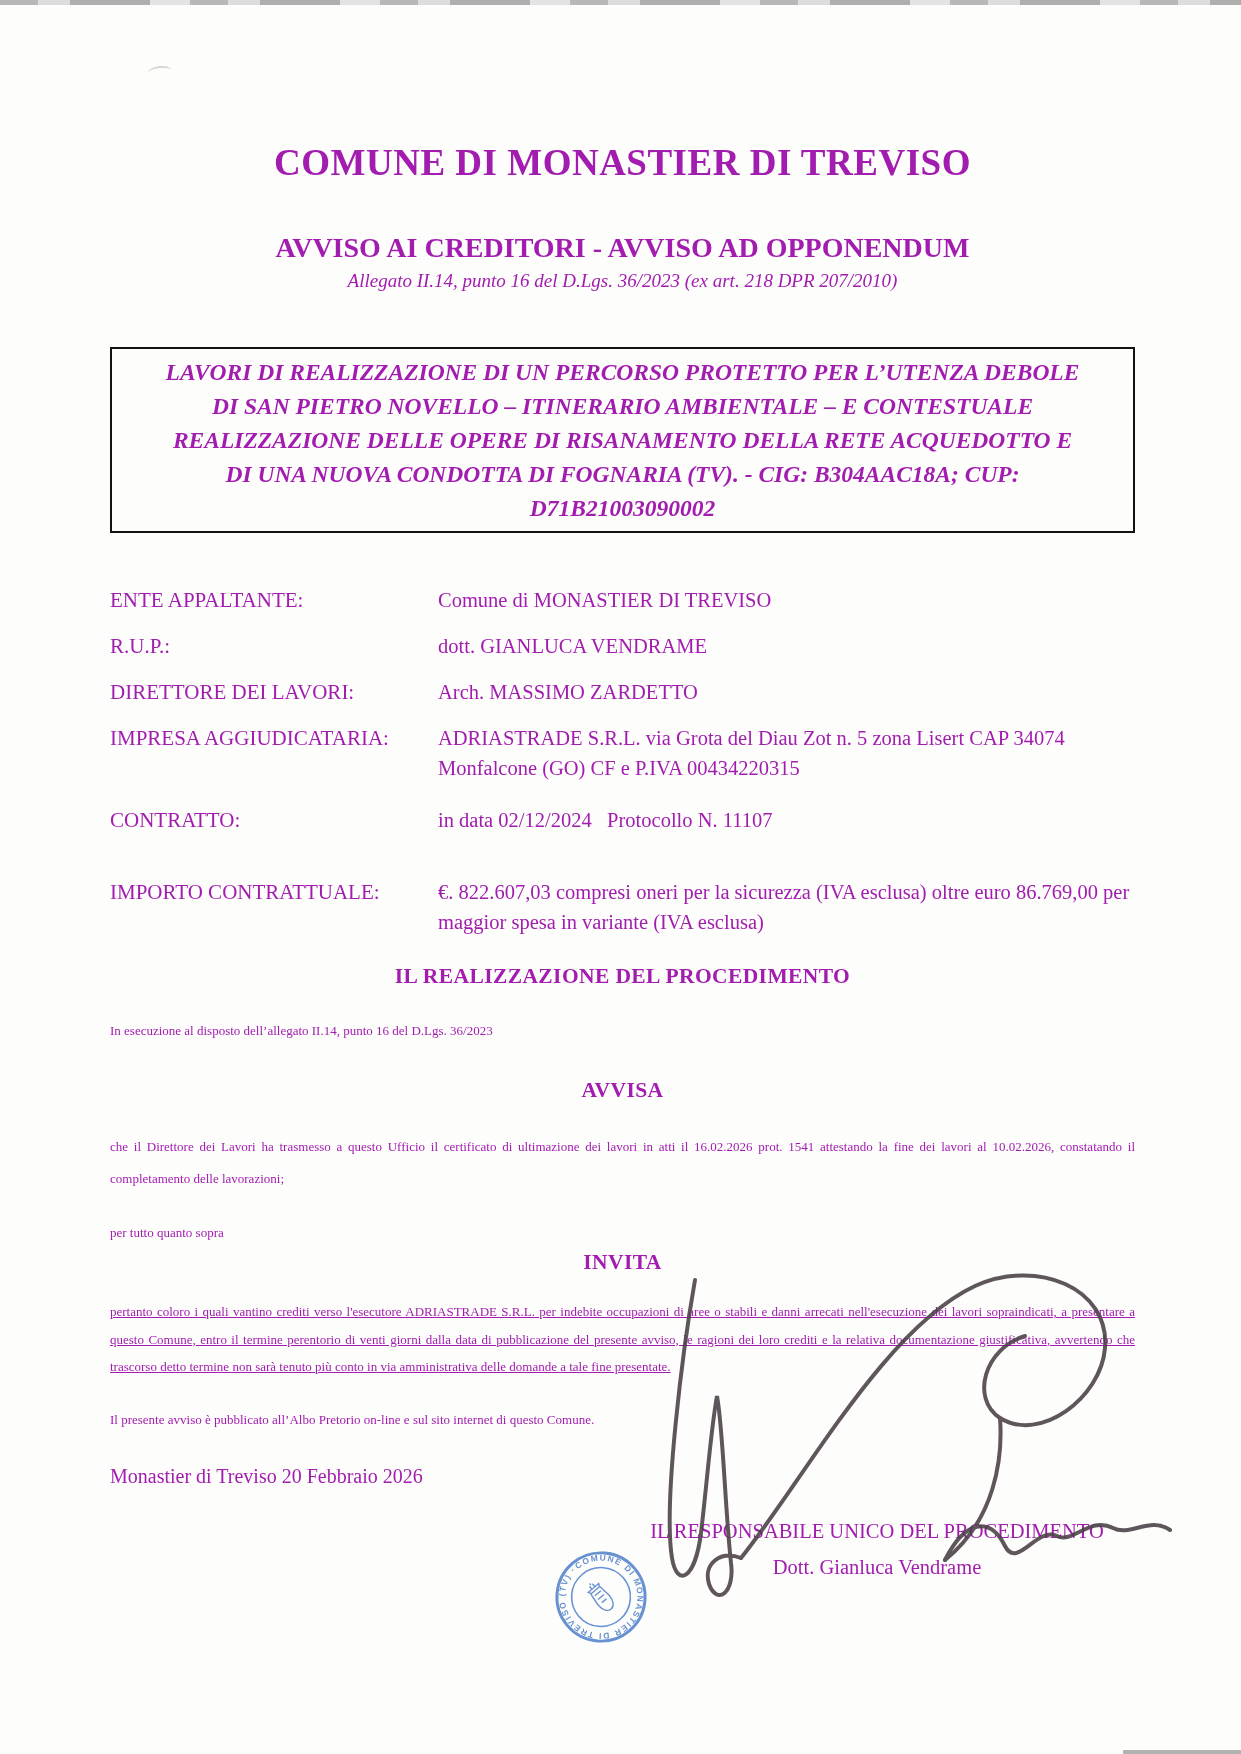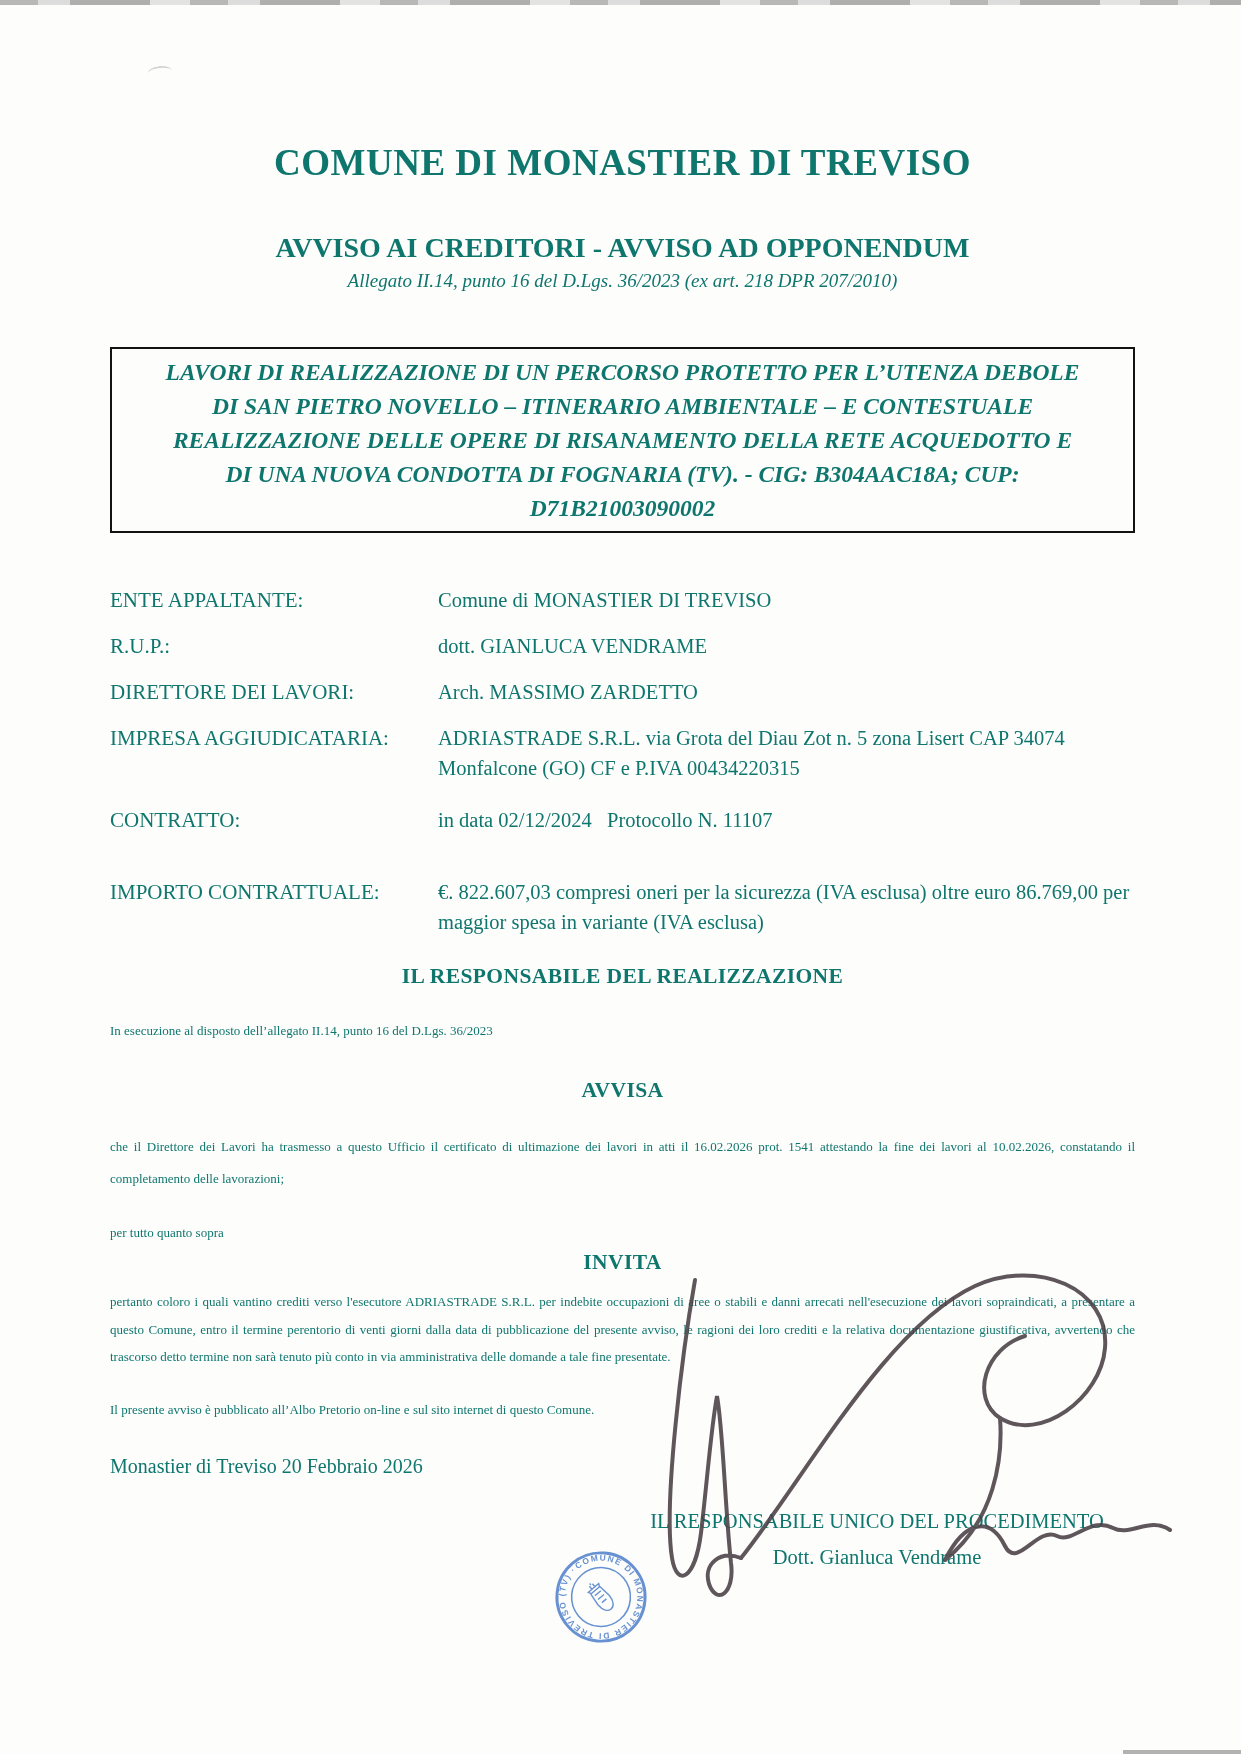--- a/index.html
+++ b/index.html
@@ -1,21 +1,21 @@
 <!DOCTYPE html>
 <html lang="it"><head>
 <meta charset="utf-8">
 <style>
   html,body{margin:0;padding:0;background:#ffffff;}
   .page{
     position:relative;
     width:1241px;height:1754px;
     background:#fdfdfc;
     font-family:"Liberation Serif","DejaVu Serif",serif;
-    color:#0f766e;
+    color:#a21caf;
     overflow:hidden;
   }
   .scan-top{
     position:absolute;top:0;left:0;right:0;height:5px;
     background:repeating-linear-gradient(90deg,
       #9a9a9a 0 38px,#cfcfcf 38px 70px,#8d8d8d 70px 150px,#d8d8d8 150px 190px);
     opacity:.7;
   }
   .scan-bottom{
     position:absolute;bottom:0;right:0;width:118px;height:4px;
@@ -53,21 +53,21 @@
     text-align:center;font-weight:bold;font-size:21.5px;line-height:27px;
     letter-spacing:.4px;margin:0;
   }
   .h-resp{margin-top:26px;}
   .h-avvisa{margin-top:33px;}
   .h-invita{margin-top:3px;}
   .para{font-size:13px;line-height:27px;margin:0;}
   .para1{margin-top:27px;}
   .para2{margin-top:27px;line-height:32px;text-align:justify;}
   .para3{margin-top:24px;}
-  .para4{margin-top:12px;line-height:27.5px;text-align:justify;}
+  .para4{margin-top:22px;line-height:27.5px;text-align:justify;text-decoration:underline;}
   .para5{margin-top:25px;}
   .dateline{margin-top:30px;font-size:20px;line-height:27px;}
   .sign-block{margin:28px 0 0 auto;width:516px;text-align:center;}
   .sign-role{font-size:20.5px;line-height:27px;}
   .sign-name{font-size:20.5px;line-height:27px;margin-top:9px;}
   .signature-svg{position:absolute;left:545px;top:1258px;width:660px;height:360px;}
   .stamp-svg{position:absolute;left:552px;top:1548px;width:98px;height:98px;opacity:.85;}
 </style>
 </head>
 <body>
@@ -107,21 +107,21 @@
       <div class="field-row row-contratto">
         <div class="field-label">CONTRATTO:</div>
         <div class="field-value">in data 02/12/2024   Protocollo N. 11107</div>
       </div>
       <div class="field-row row-importo">
         <div class="field-label">IMPORTO CONTRATTUALE:</div>
         <div class="field-value">€. 822.607,03 compresi oneri per la sicurezza (IVA esclusa) oltre euro 86.769,00 per maggior spesa in variante (IVA esclusa)</div>
       </div>
     </div>
 
-    <div class="sec-heading h-resp">IL RESPONSABILE DEL REALIZZAZIONE</div>
+    <div class="sec-heading h-resp">IL REALIZZAZIONE DEL PROCEDIMENTO</div>
 
     <p class="para para1">In esecuzione al disposto dell’allegato II.14, punto 16 del D.Lgs. 36/2023</p>
 
     <div class="sec-heading h-avvisa">AVVISA</div>
 
     <p class="para para2">che il Direttore dei Lavori ha trasmesso a questo Ufficio il certificato di ultimazione dei lavori in atti il 16.02.2026 prot. 1541  attestando la fine dei lavori al 10.02.2026, constatando il completamento delle lavorazioni;</p>
 
     <p class="para para3">per tutto quanto sopra</p>
 
     <div class="sec-heading h-invita">INVITA</div>

